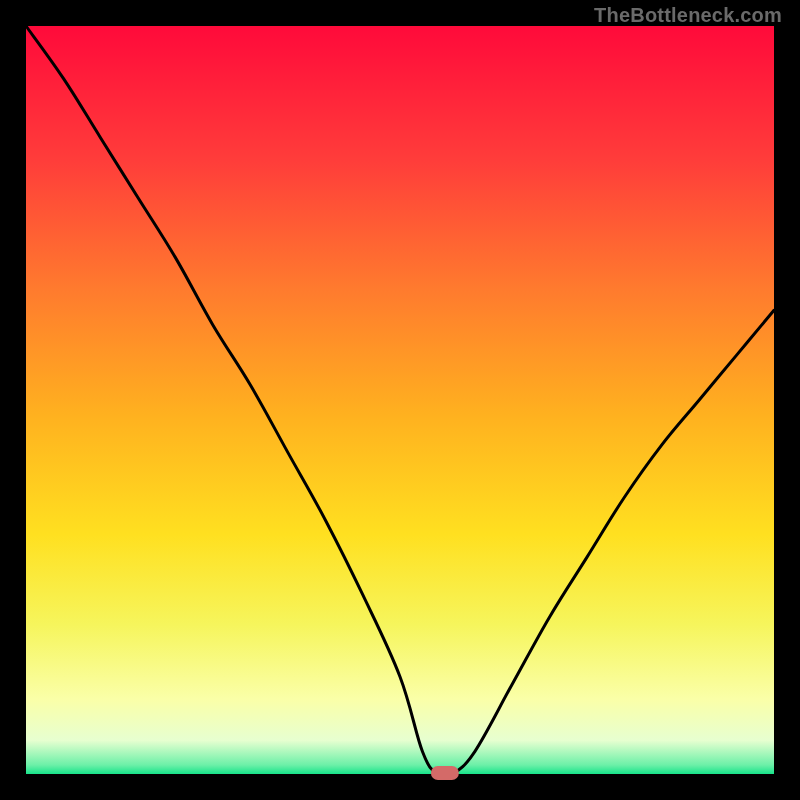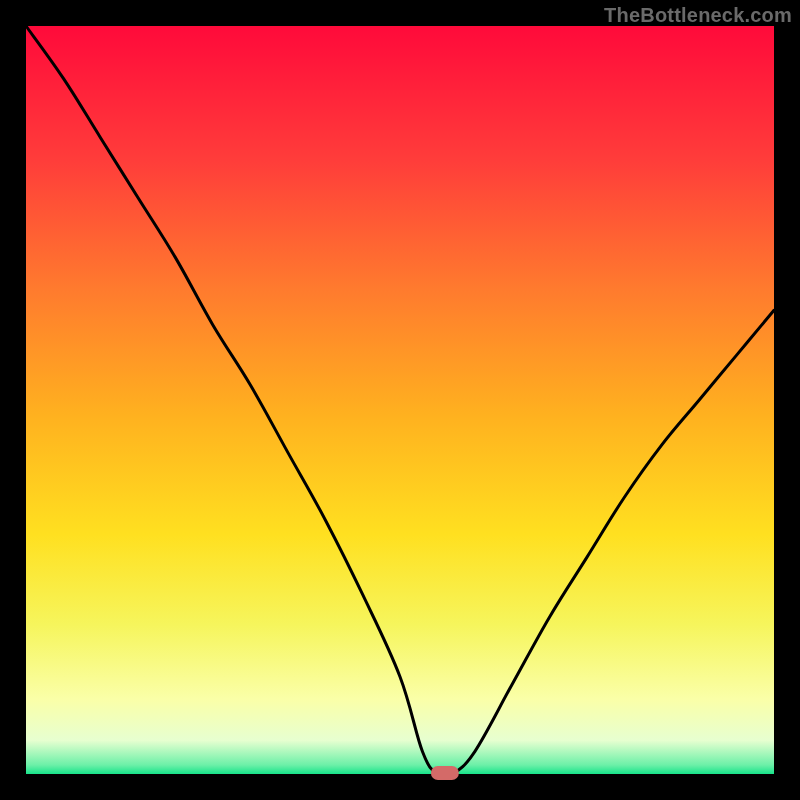--- a/index.html
+++ b/index.html
@@ -10,21 +10,21 @@
   }
   .wrap {
     width: 800px;
     height: 800px;
     position: relative;
   }
   svg { display: block; }
   .watermark {
     position: absolute;
     top: 4px;
-    right: 8px;
+    right: 18px;
     font-size: 20px;
     font-weight: bold;
     color: #6a6a6a;
     letter-spacing: 0.2px;
   }
 </style>
 </head>
 <body>
 
 <div class="wrap">

